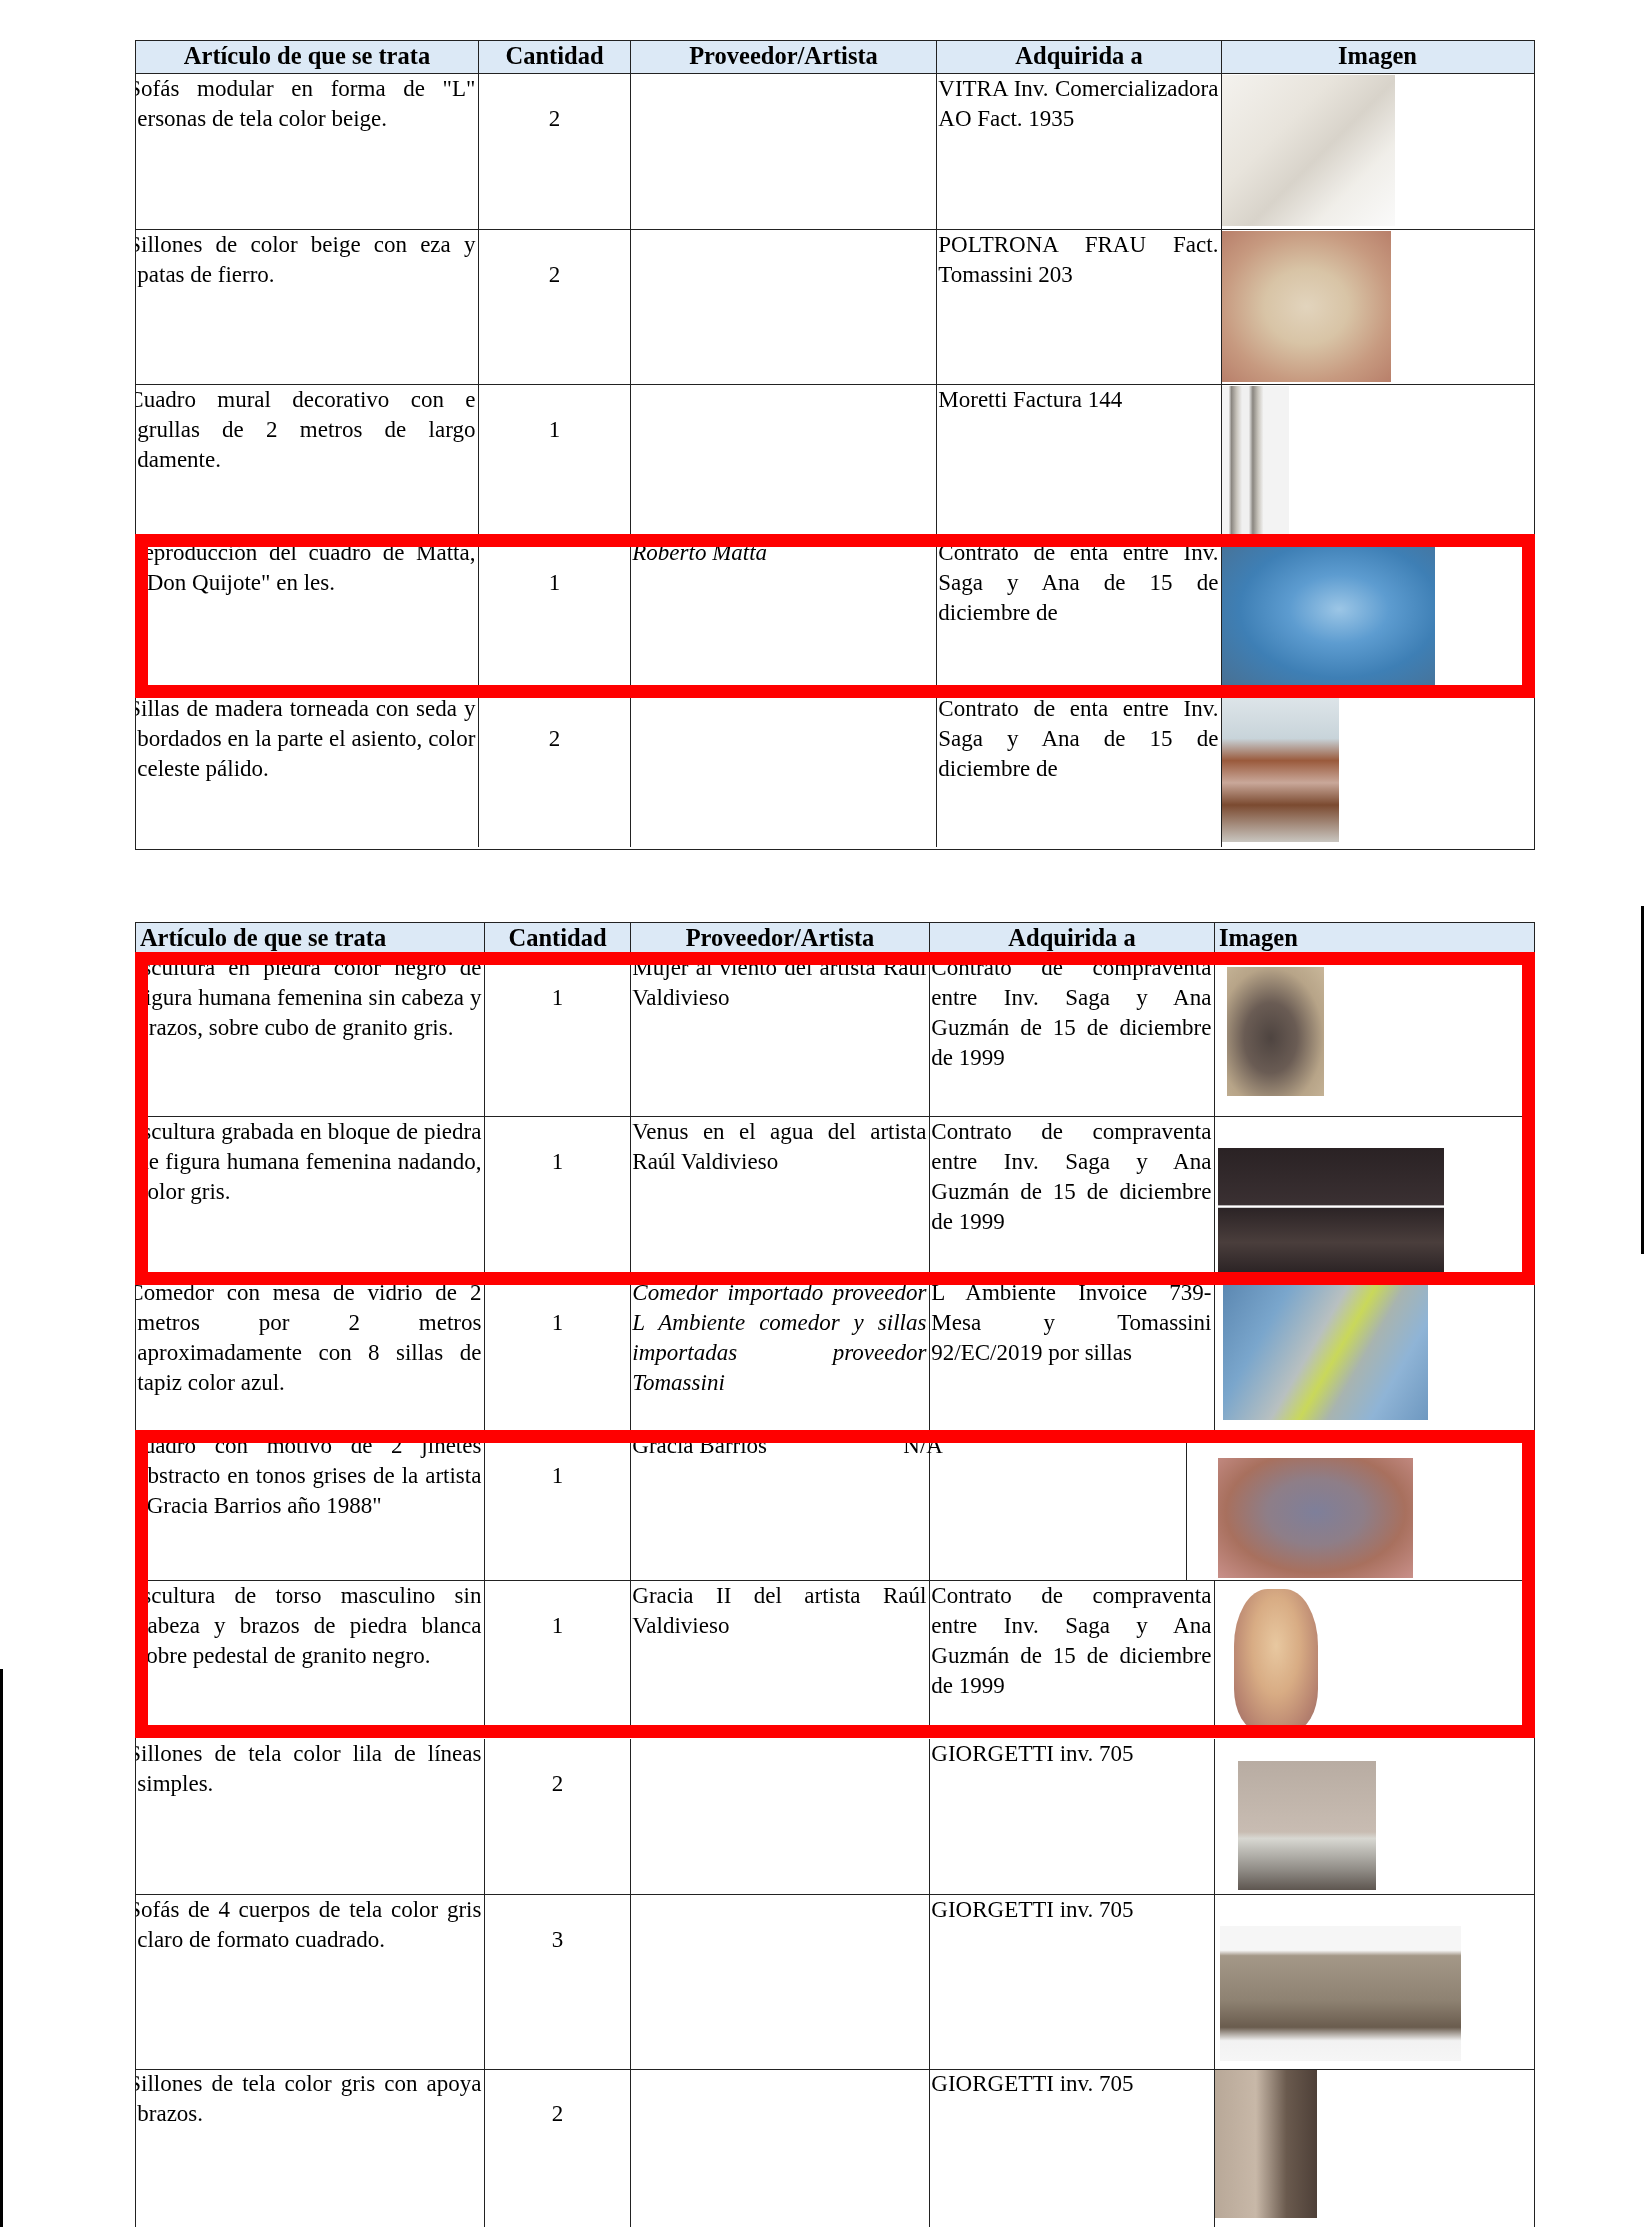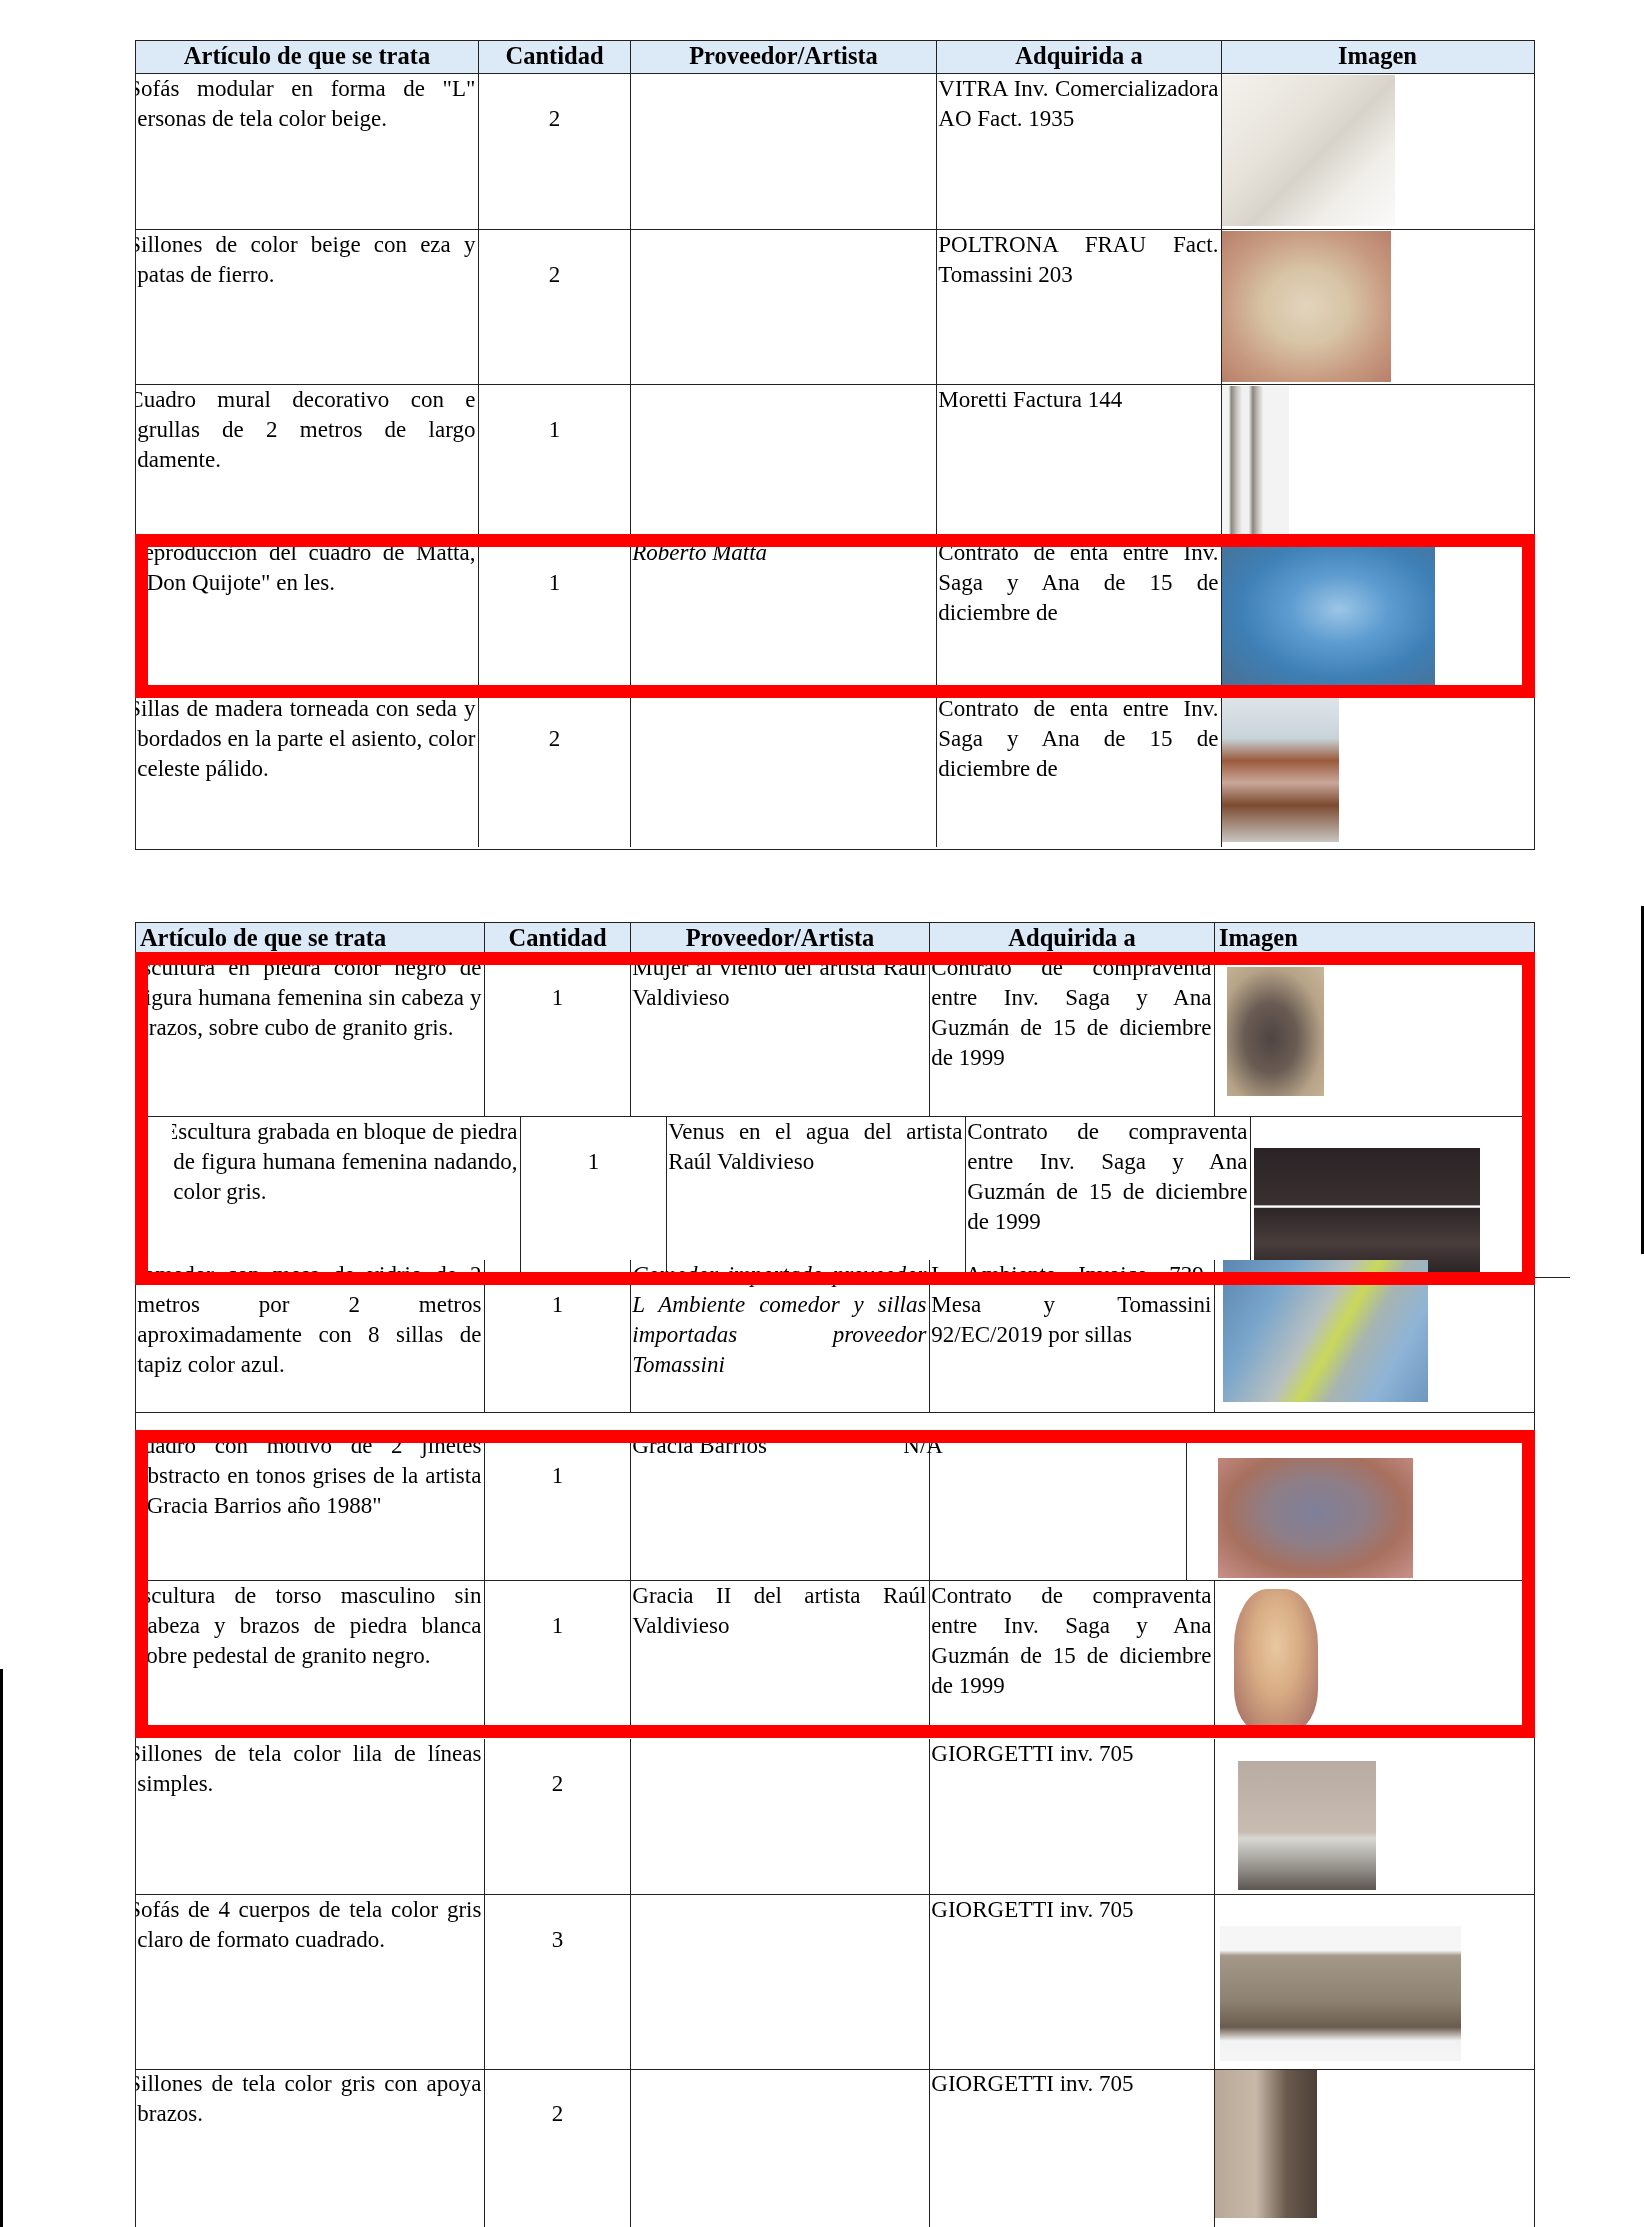--- a/index.html
+++ b/index.html
@@ -98,31 +98,31 @@
   <div class="row" style="top:30px; width:100%; height:164px;">
     <div class="cell txt clipL" style="left:0; width:349px;">Escultura en piedra color negro de figura humana femenina sin cabeza y brazos, sobre cubo de granito gris.</div>
     <div class="cell qty" style="left:349px; width:146px;">1</div>
     <div class="cell txt" style="left:495px; width:299px;">Mujer al viento del artista Raúl Valdivieso</div>
     <div class="cell txt" style="left:794px; width:285px;">Contrato de compraventa entre Inv. Saga y Ana Guzmán de 15 de diciembre de 1999</div>
     <div class="cell last" style="left:1079px; width:317px;">
       <div class="img" style="left:11.6px; top:14px; width:97px; height:129px; background:radial-gradient(ellipse at 45% 55%,#4e4440 0%,#6a5c54 35%,#b7a488 70%,#c9b79a 100%);"></div>
     </div>
   </div>
 
-  <div class="row" style="top:194px; width:100%; height:161px;margin-left:36px;">
+  <div class="row" style="top:194px; width:100%; height:161px;">
     <div class="cell txt clipL" style="left:0; width:349px;">Escultura grabada en bloque de piedra de figura humana femenina nadando, color gris.</div>
     <div class="cell qty" style="left:349px; width:146px;">1</div>
     <div class="cell txt" style="left:495px; width:299px;">Venus en el agua del artista Raúl Valdivieso</div>
     <div class="cell txt" style="left:794px; width:285px;">Contrato de compraventa entre Inv. Saga y Ana Guzmán de 15 de diciembre de 1999</div>
     <div class="cell last" style="left:1079px; width:317px;">
       <div class="img" style="left:2.6px; top:31px; width:226px; height:126px; background:linear-gradient(180deg,#2a2224 0%,#3a3032 45%,#ffffff 46%,#ffffff 47%,#2c2426 48%,#4a3e3c 75%,#2a2224 100%);"></div>
     </div>
   </div>
 
-  <div class="row" style="top:337px; width:100%; height:153px;">
+  <div class="row" style="top:355px; width:100%; height:153px;">
     <div class="cell txt clipL" style="left:0; width:349px;">Comedor con mesa de vidrio de 2 metros por 2 metros aproximadamente con 8 sillas de tapiz color azul.</div>
     <div class="cell qty" style="left:349px; width:146px;">1</div>
     <div class="cell txt" style="left:495px; width:299px;font-style:italic;">Comedor importado proveedor L Ambiente comedor y sillas importadas proveedor Tomassini</div>
     <div class="cell txt" style="left:794px; width:285px;">L Ambiente Invoice 739-Mesa y Tomassini 92/EC/2019 por sillas</div>
     <div class="cell last" style="left:1079px; width:317px;">
       <div class="img" style="left:7.7px; top:0; width:205px; height:142px; background:linear-gradient(120deg,#5a86b0 0%,#7aa6cc 25%,#b8c0c0 45%,#c9d85a 55%,#a8b4b0 65%,#8fb4d6 80%,#6e98c0 100%);"></div>
     </div>
   </div>
 
   <div class="row" style="top:508px; width:100%; height:150px;">

